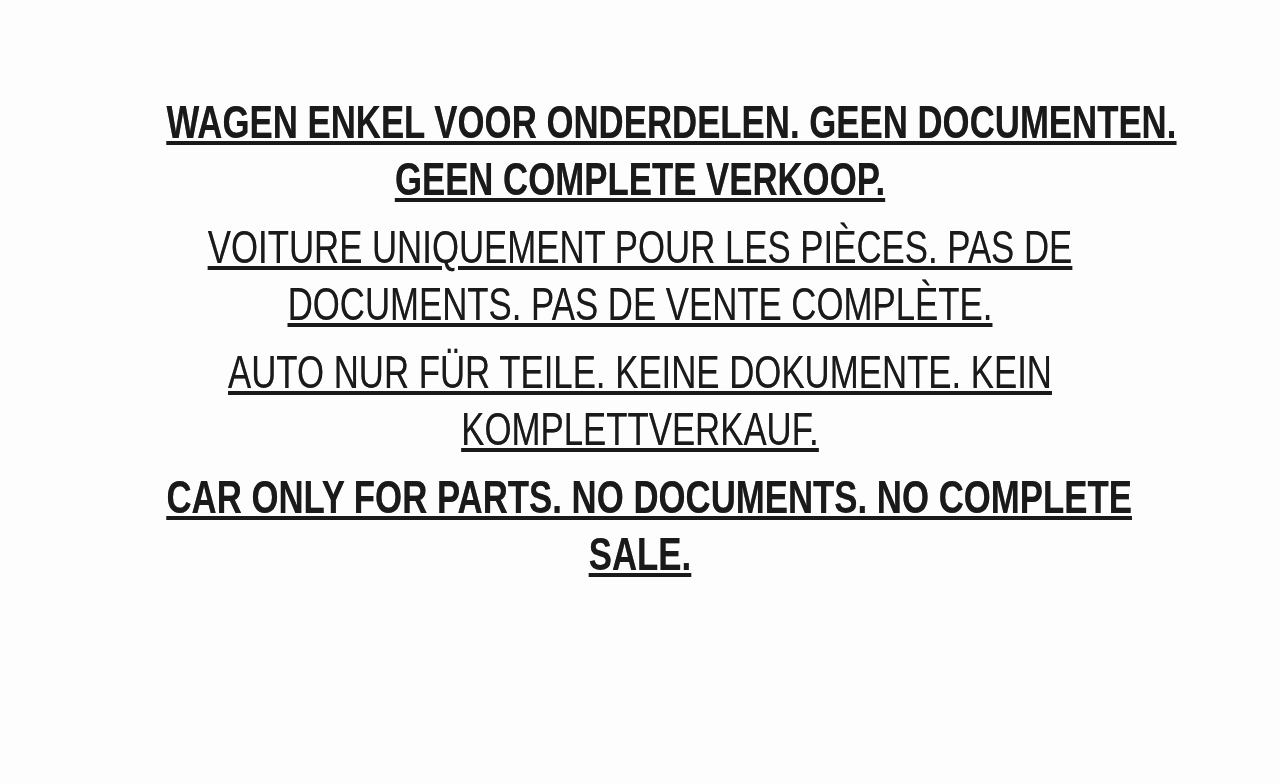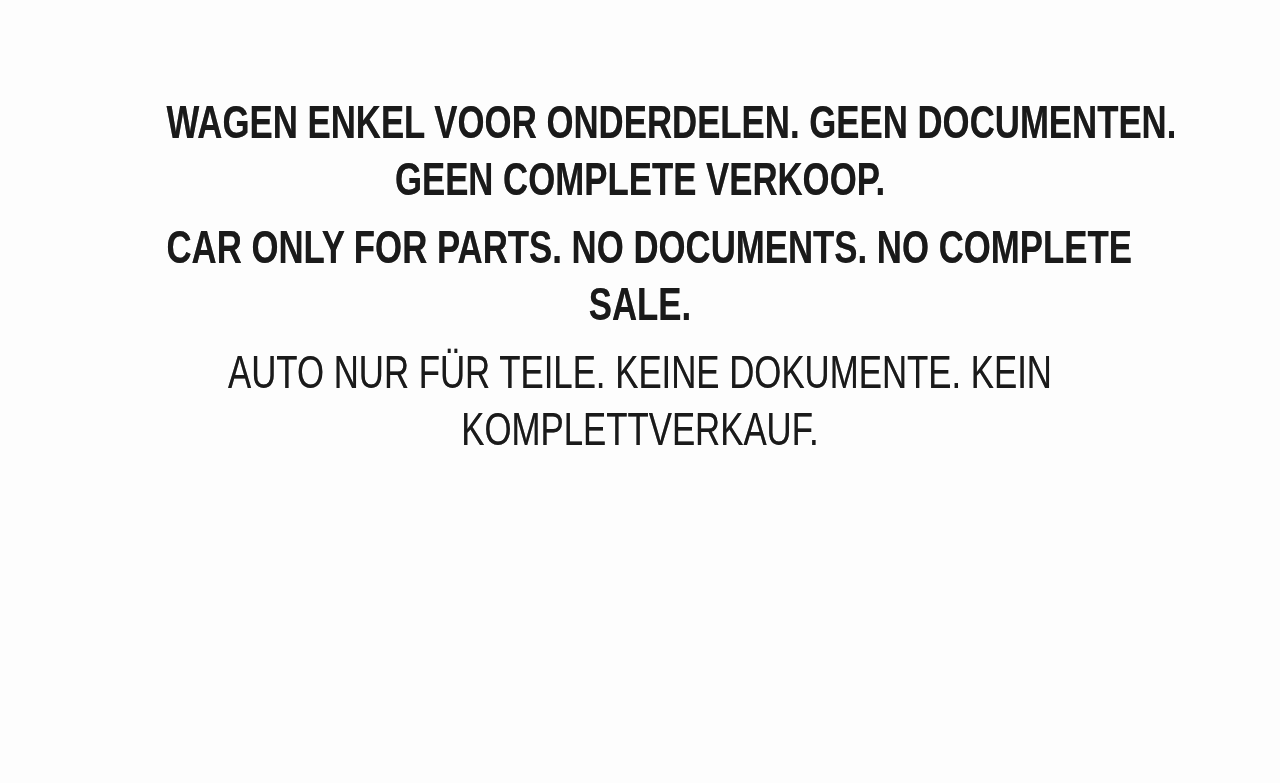--- a/index.html
+++ b/index.html
@@ -18,20 +18,21 @@
     color: #1a1a1a;
   }
 
   .notice {
     padding-top: 93px;
     width: 100%;
   }
 
   .paragraph {
     margin-bottom: 11px;
+    text-decoration: underline;
   }
 
   .paragraph.bold .line {
     font-weight: 700;
   }
 
   .paragraph.regular .line {
     font-weight: 400;
   }
 
@@ -54,26 +55,30 @@
 <body>
 
 <div class="page">
   <div class="notice">
 
     <div class="paragraph bold">
       <span class="line">WAGEN ENKEL VOOR ONDERDELEN. GEEN DOCUMENTEN.</span>
       <span class="line">GEEN COMPLETE VERKOOP.</span>
     </div>
 
-
-    <div class="paragraph bold">
-      <span class="line">CAR ONLY FOR PARTS. NO DOCUMENTS. NO COMPLETE</span>
-      <span class="line">SALE.</span>
+    <div class="paragraph regular">
+      <span class="line">VOITURE UNIQUEMENT POUR LES PIÈCES. PAS DE</span>
+      <span class="line">DOCUMENTS. PAS DE VENTE COMPLÈTE.</span>
     </div>
 
     <div class="paragraph regular">
       <span class="line">AUTO NUR FÜR TEILE. KEINE DOKUMENTE. KEIN</span>
       <span class="line">KOMPLETTVERKAUF.</span>
     </div>
 
+    <div class="paragraph bold">
+      <span class="line">CAR ONLY FOR PARTS. NO DOCUMENTS. NO COMPLETE</span>
+      <span class="line">SALE.</span>
+    </div>
+
 
   </div>
 </div>
 
 </body></html>

